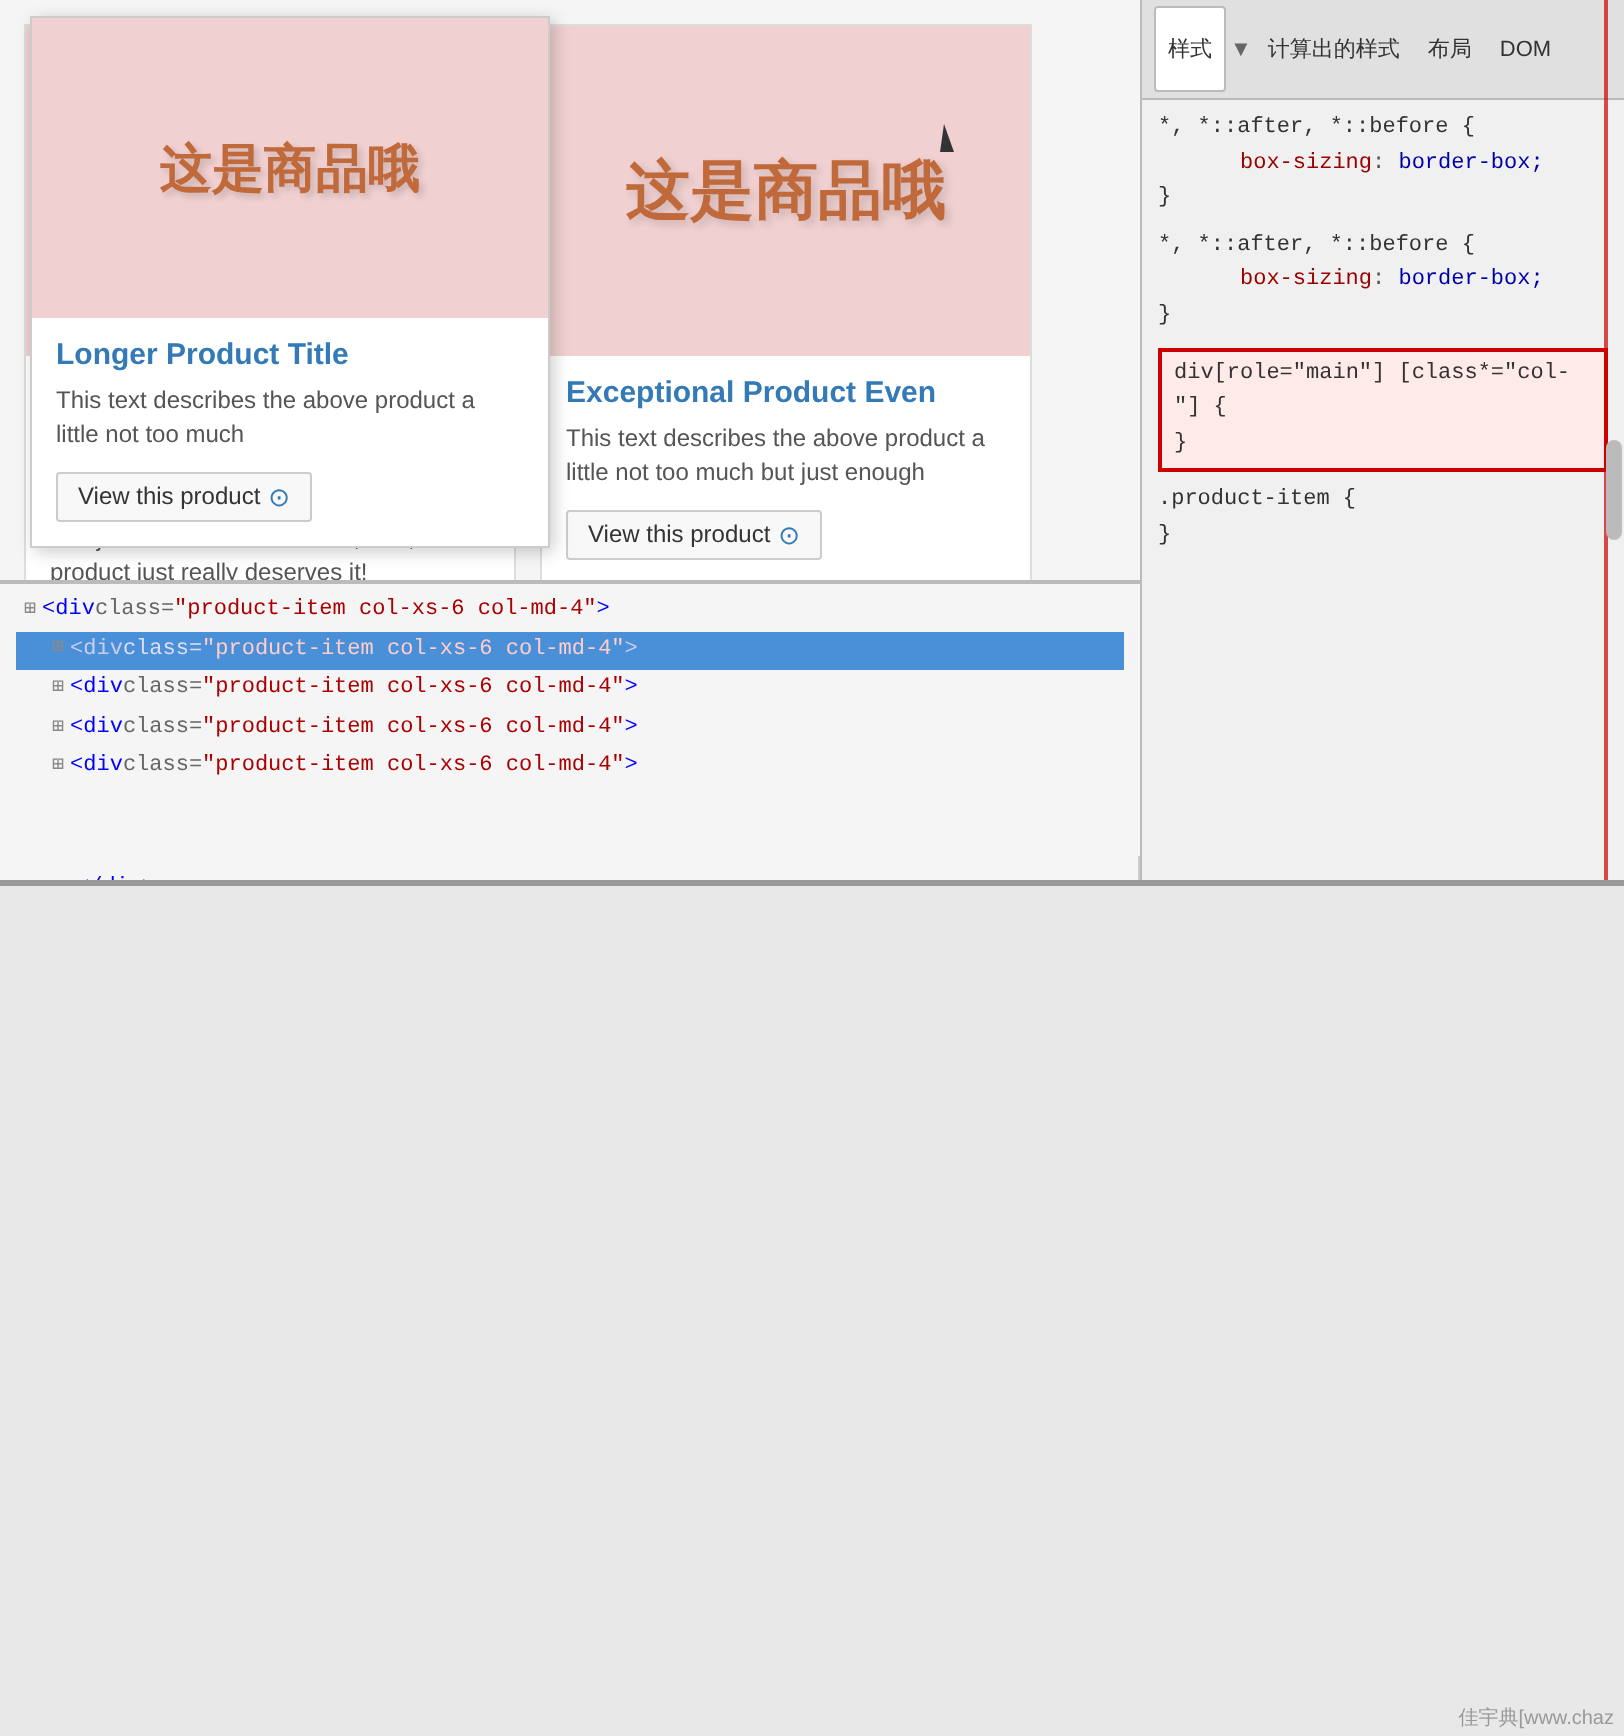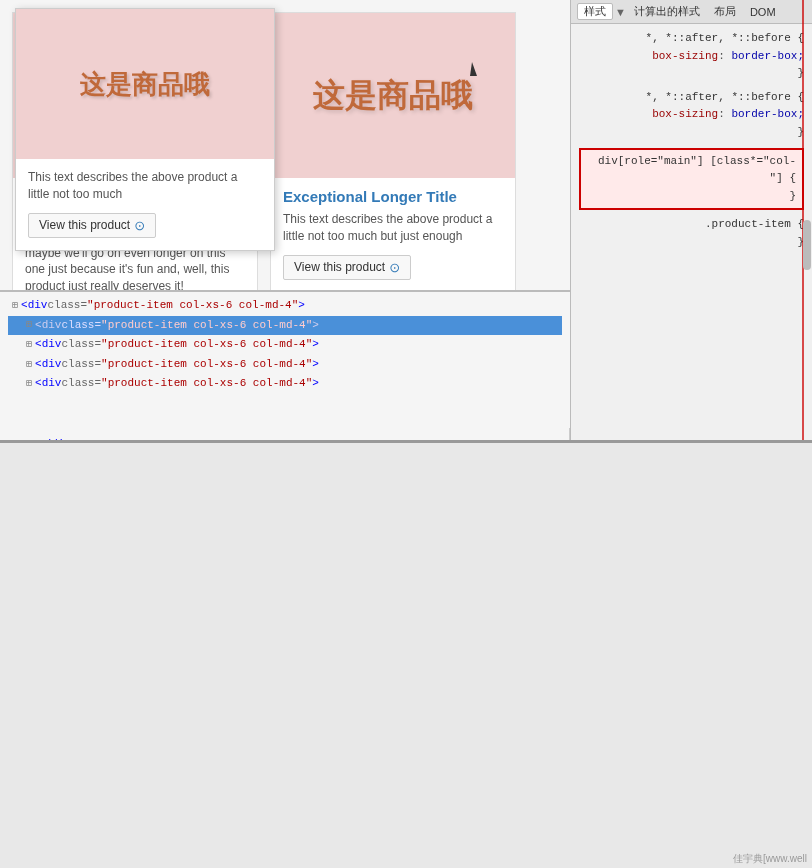--- a/index.html
+++ b/index.html
@@ -178,21 +178,21 @@
       background: #e0e0e0;
       border-bottom: 1px solid #bbb;
       display: flex;
       align-items: center;
       padding: 3px 6px;
       gap: 2px;
     }
 
     .css-tab {
       font-size: 11px;
-      padding: 0 6px;
+      padding: 13px 6px;
       color: #333;
       cursor: pointer;
       border-radius: 2px;
     }
 
     .css-tab.active {
       background: #fff;
       border: 1px solid #bbb;
     }
 
@@ -211,34 +211,34 @@
 
     .css-rules {
       padding: 6px 8px;
       font-family: 'Courier New', monospace;
       font-size: 11px;
       line-height: 1.6;
     }
 
     .css-rule-block {
       margin-bottom: 6px;
-      text-align: right;
     }
 
     .css-selector {
       color: #333;
     }
 
     .css-property {
       padding-left: 14px;
       color: #555;
     }
 
     .css-property .prop-name {
       color: #900;
+      margin-left: 27px;
     }
 
     .css-property .prop-value {
       color: #00a;
     }
 
     .css-brace {
       color: #333;
     }
 
@@ -379,20 +379,21 @@
 </head>
 <body>
 
 <div class="left-top">
 
   <div class="product-card-popup">
     <div class="card-image">
       <span class="chinese-text">这是商品哦</span>
     </div>
     <div class="card-body">
+      <div class="card-title">Longer Product Title</div>
       <div class="card-desc">This text describes the above product a little not too much</div>
       <button class="view-btn">
         <span>View this product</span>
         <span class="arrow-icon">⊙</span>
       </button>
     </div>
   </div>
 
   <div class="cursor"></div>
 
@@ -531,21 +532,21 @@
           <span class="arrow-icon">⊙</span>
         </button>
       </div>
     </div>
 
     <div class="product-card">
       <div class="card-image">
         <span class="chinese-text">这是商品哦</span>
       </div>
       <div class="card-body">
-        <div class="card-title">Exceptional Longer Title</div>
+        <div class="card-title">Exceptional Product Even</div>
         <div class="card-desc">This text describes the above product a little not too much but just enough</div>
         <button class="view-btn">
           <span>View this product</span>
           <span class="arrow-icon">⊙</span>
         </button>
       </div>
     </div>
   </div>
 
   <div class="devtools-html-bottom">
@@ -617,13 +618,13 @@
     </div>
     <div class="css-rule-block">
       <div class="css-selector">.product-item {</div>
       <div class="css-brace">}</div>
     </div>
   </div>
 
   <div class="scroll-indicator" style="top:220px;height:50px;right:1px;"></div>
 </div>
 
-<div class="watermark">佳宇典[www.well</div>
+<div class="watermark">佳宇典[www.chaz</div>
 
 </body></html>

